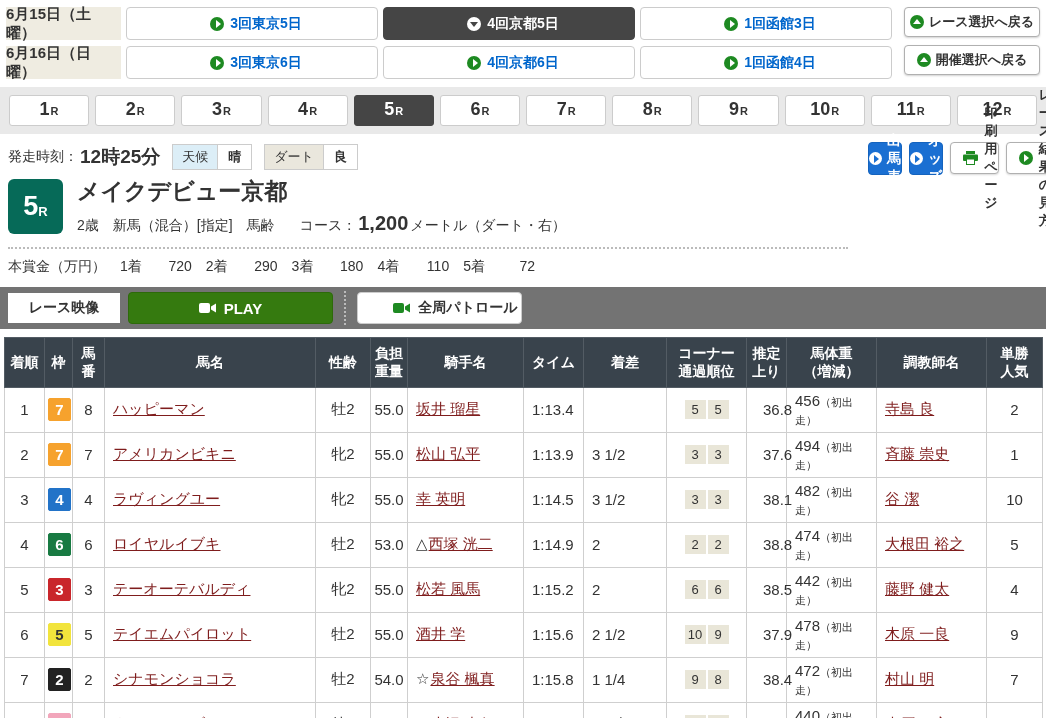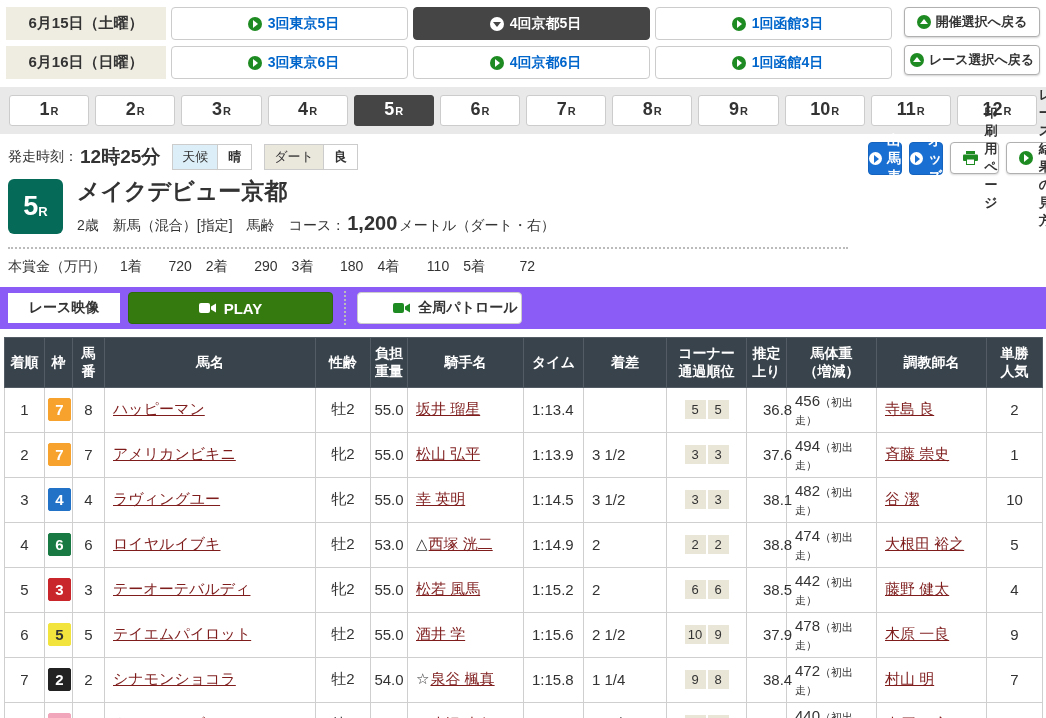--- a/index.html
+++ b/index.html
@@ -5,21 +5,21 @@
   * { margin:0; padding:0; box-sizing:border-box; }
   html,body { background:#fff; }
   body { width:1046px; height:718px; overflow:hidden; color:#333;
          font-family:"Liberation Sans","DejaVu Sans",sans-serif; }
   a { color:#7f1d1d; text-decoration:underline; }
 
   
   .top { display:flex; padding:7px 6px 0 6px; gap:12px; }
   .day-rows { flex:1; display:flex; flex-direction:column; gap:6px; }
   .day-row { display:flex; gap:5px; }
-  .day-date { width:160px; background:#efece1; display:flex; align-items:center; justify-content:center;
+  .day-date { width:115px; background:#efece1; display:flex; align-items:center; justify-content:center;
               font-weight:bold; font-size:15px; height:33px; flex:none; }
   .meeting-btn { flex:1; height:33px; background:#fff; border:1px solid #ccc; border-radius:4px;
                  font-size:14px; font-weight:bold; color:#0066cc; display:flex; align-items:center;
                  justify-content:center; gap:6px; cursor:pointer; font-family:inherit;padding-left:8px; }
   .meeting-btn.selected { background:#454545; color:#fff; border-color:#454545; }
   .back-col { width:136px; display:flex; flex-direction:column; gap:8px; flex:none; }
   .back-btn { height:30px; background:#fff; border:1px solid #b0b0b0; border-radius:4px; font-size:13px;
               font-weight:bold; color:#333; display:flex; align-items:center; justify-content:center;
               gap:5px; box-shadow:0 1px 2px rgba(0,0,0,.18); cursor:pointer; font-family:inherit; }
 
@@ -55,41 +55,41 @@
   .pill.track .lab { background:#eae7dd; }
   .pill .val { padding:3px 10px; font-weight:bold; background:#fff; border-left:1px solid #ccc; }
 
   .title-row { display:flex; margin-top:9px; gap:14px; align-items:flex-start; }
   .race-badge { width:55px; height:55px; background:#066a58; border-radius:6px; color:#fff;
                 display:flex; align-items:center; justify-content:center; font-weight:bold;
                 font-size:27px; flex:none; }
   .race-badge .r { font-size:13px; margin-top:10px; }
   .race-name { font-size:23px; font-weight:bold; line-height:1.1; }
   .conditions { font-size:14px; margin-top:8px; display:flex; align-items:baseline; }
-  .conditions .cond-text { margin-right:14px; }
+  .conditions .cond-text { margin-right:25px; }
   .course-distance { font-size:20px; font-weight:bold; margin:0 2px; }
 
   .prize-line { border-top:2px dotted #bbb; margin-top:12px; margin-right:190px; padding:9px 0 0 0;
                 font-size:14px; display:flex; gap:14px; }
   .prize-pair { display:flex; gap:16px; }
   .prize-amt { min-width:34px; text-align:right; }
 
   .action-col { position:absolute; top:8px; right:8px; width:170px; display:flex;
                 flex-direction:row; gap:7px; }
   .action-row { display:flex; gap:7px; }
   .btn-blue { flex:1; height:33px; background:#1a6fd2; border:1px solid #1463be; border-radius:4px;
               color:#fff; font-size:14px; font-weight:bold; display:flex; align-items:center;
               justify-content:center; gap:5px; cursor:pointer; font-family:inherit; }
   .btn-blue .icn { width:13px; height:13px; }
   .btn-white { height:32px; background:#fff; border:1px solid #b0b0b0; border-radius:4px; font-size:13px;
                font-weight:bold; color:#333; display:flex; align-items:center; justify-content:center;
                gap:6px; box-shadow:0 1px 2px rgba(0,0,0,.15); cursor:pointer; font-family:inherit;padding-left:12px; }
 
   
-  .video-bar { margin-top:11px; background:#8b5cf6; height:42px; display:flex; align-items:center;
+  .video-bar { margin-top:11px; background:#737373; height:42px; display:flex; align-items:center;
                padding:0 8px; }
   .video-label { background:#fff; height:30px; width:112px; display:flex; align-items:center;
                  justify-content:center; font-weight:bold; font-size:14px; flex:none; }
   .play-btn { width:205px; height:32px; background:#357a0f; border:1px solid #2d6a0a; border-radius:4px;
               color:#fff; font-weight:bold; font-size:15px; display:flex; align-items:center;
               justify-content:center; gap:8px; margin-left:8px; cursor:pointer; font-family:inherit; }
   .video-divider { border-left:2px dotted #bbb; height:34px; margin:0 11px; }
   .patrol-btn { width:165px; height:32px; background:#fff; border:1px solid #ccc; border-radius:4px;
                 font-weight:bold; font-size:14px; color:#333; display:flex; align-items:center;
                 justify-content:center; gap:8px; cursor:pointer; font-family:inherit;padding-left:32px; }
@@ -157,27 +157,27 @@
           </span>
           <span>1回函館4日</span>
         </button>
       </div>
     </div>
   <div class="back-col">
     <button class="back-btn">
       <span class="icn green">
           <span class="tri-u"></span>
         </span>
-      <span>開催選択へ戻る</span>
+      <span>レース選択へ戻る</span>
     </button>
     <button class="back-btn">
       <span class="icn green">
           <span class="tri-u"></span>
         </span>
-      <span>レース選択へ戻る</span>
+      <span>開催選択へ戻る</span>
     </button>
   </div>
 </div>
 
 <div class="tabs-strip" id="tabs-strip">
     <button class="race-tab">
       <span>1</span>
       <span class="r">R</span>
     </button>
     <button class="race-tab">

